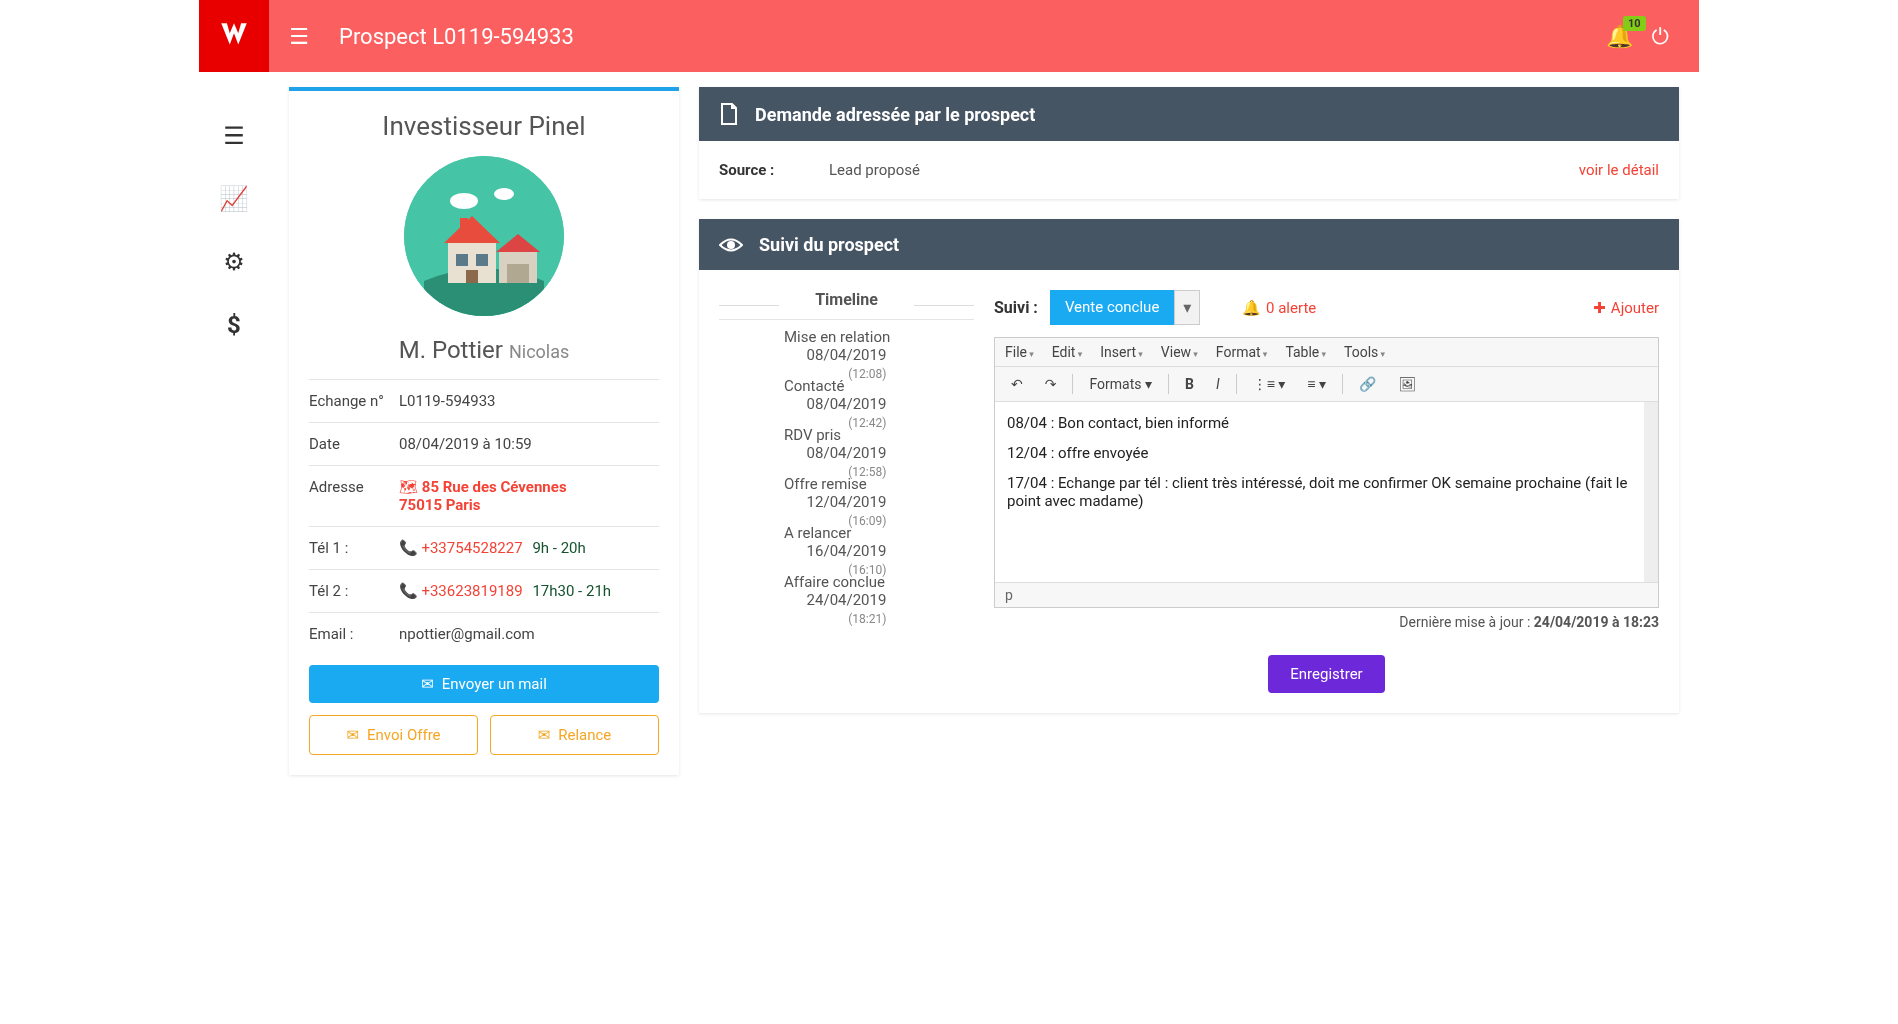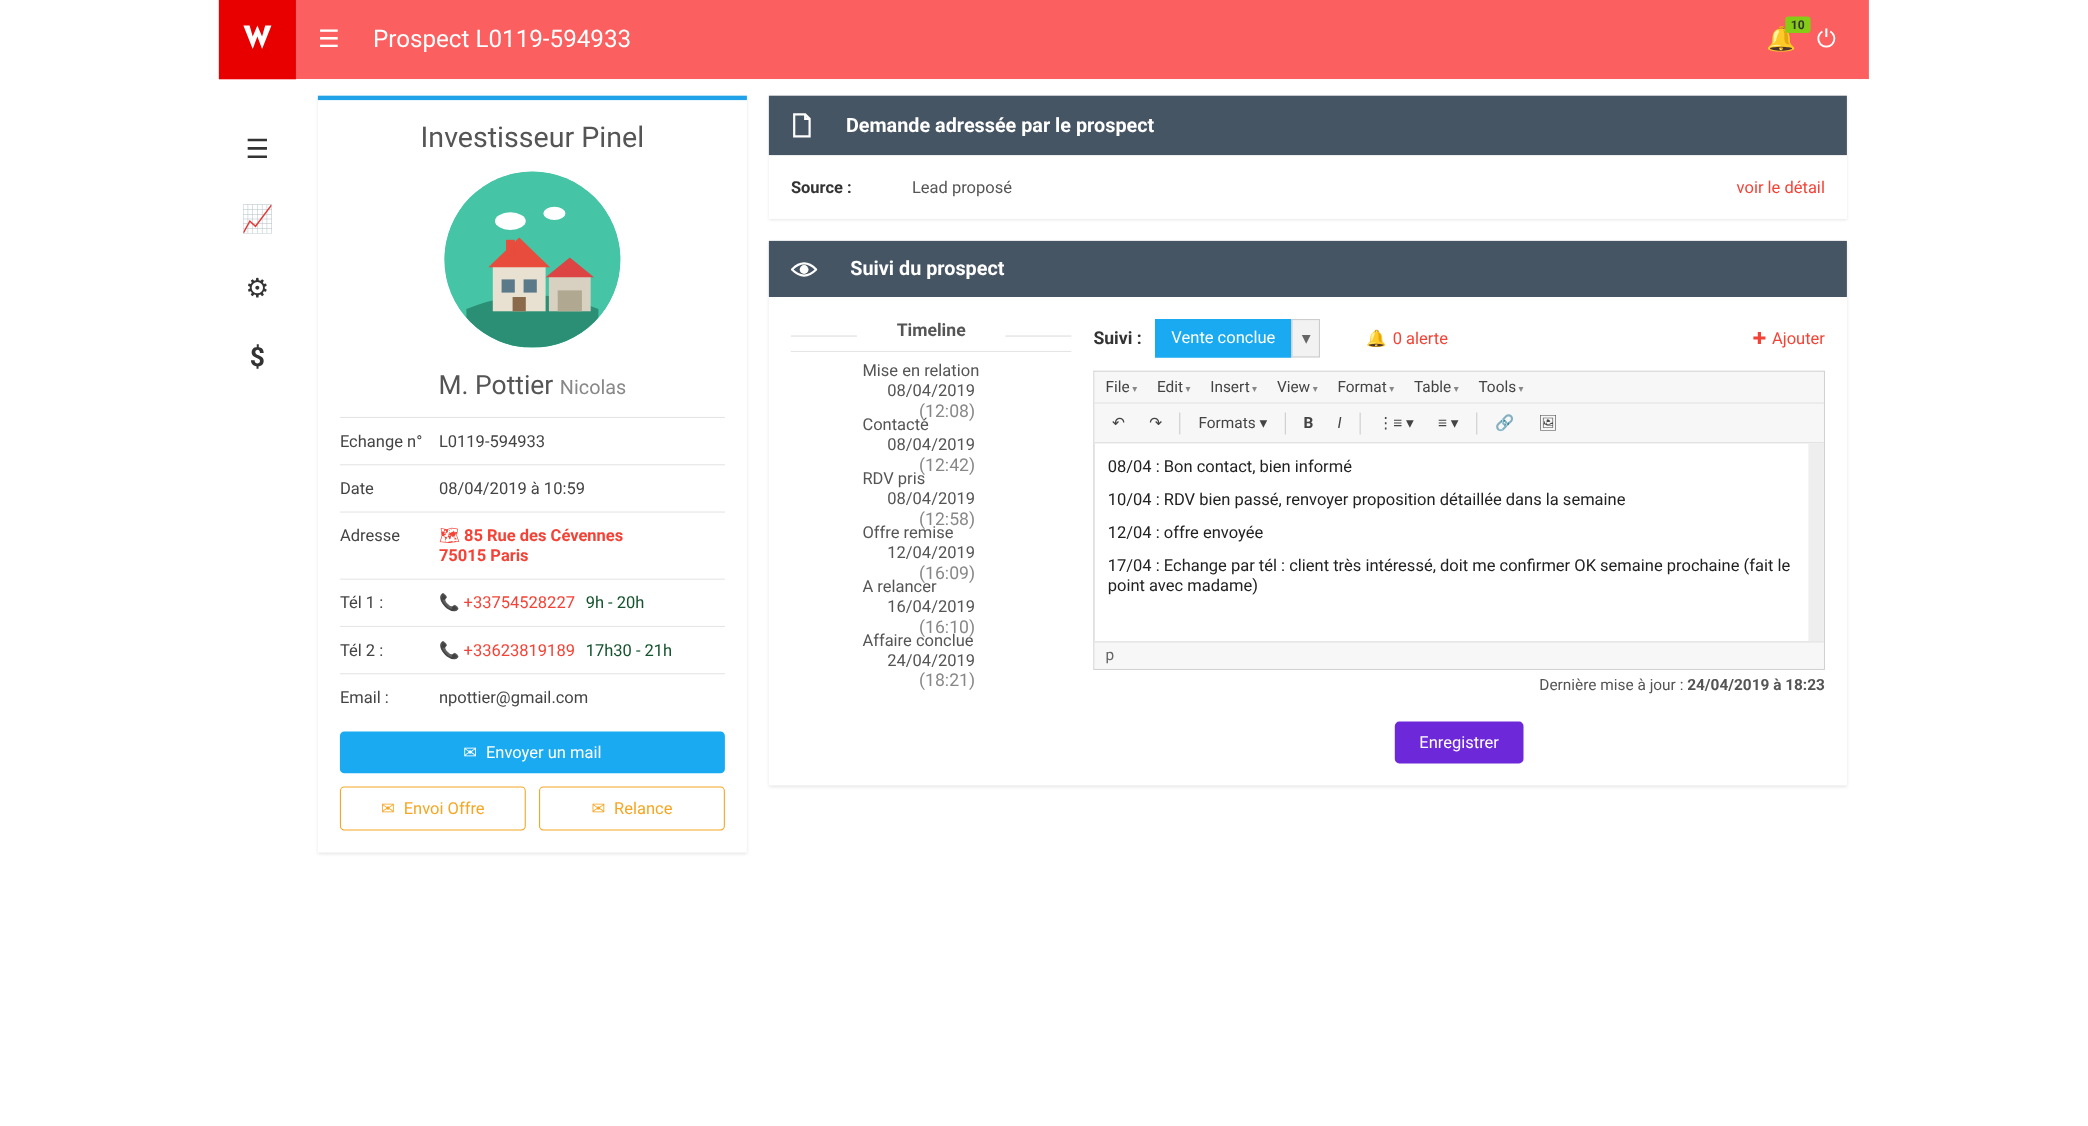--- a/index.html
+++ b/index.html
@@ -28,37 +28,37 @@
 .info-value { flex: 1; color: #444; }
 .info-value.red { color: #f44336; }
 .info-value.red .sub { color: #14532d; margin-left: 6px; }
 .btn { padding: 10px; border-radius: 4px; font-size: 15px; cursor: pointer; text-align: center; border: none; display: flex; align-items: center; justify-content: center; gap: 8px; }
 .btn-primary { background: #19aaf1; color: #fff; width: 100%; margin-top: 10px; }
 .btn-outline-warn { background: #fff; border: 1px solid #f5a623; color: #f5a623; }
 .btn-row { display: flex; gap: 12px; margin-top: 12px; }
 .btn-row .btn { flex: 1; }
 .right-panel { flex: 1; display: flex; flex-direction: column; gap: 20px; }
 .panel-box { background: #fff; box-shadow: 0 1px 3px rgba(0,0,0,0.1); }
-.panel-header { background: #465564; color: #fff; padding: 15px 20px; font-size: 18px; font-weight: bold; display: flex; align-items: center; gap: 30px; }
+.panel-header { background: #465564; color: #fff; padding: 15px 20px; font-size: 18px; font-weight: bold; display: flex; align-items: center; gap: 16px; }
 .panel-body { padding: 20px; }
 .source-row { display: flex; align-items: center; font-size: 15px; }
 .source-label { font-weight: bold; color: #333; width: 110px; }
 .source-val { color: #555; }
 .voir-detail { margin-left: auto; color: #f44336; text-decoration: none; }
 .suivi-body { padding: 20px; display: flex; gap: 20px; }
 .timeline-col { width: 255px; }
 .timeline-title { text-align: center; font-weight: bold; color: #555; padding: 0 0 10px; border-bottom: 1px solid #e5e5e5; margin-bottom: 8px; position: relative; }
 .timeline-title::before, .timeline-title::after { content:''; position:absolute; top:50%; width:60px; height:1px; background:#ddd; }
 .timeline-title::before { left:0; }
 .timeline-title::after { right:0; }
 .timeline-row { display: flex; align-items: center; height: 49px; flex-direction: column; }
 .tl-label { width: 125px; color: #555; font-size: 15px; }
 .tl-bar { width: 22px; height: 49px; }
 .tl-date { flex: 1; text-align: right; color: #555; font-size: 15px; }
-.tl-time { color: #888; font-size: 16px; }
+.tl-time { color: #888; font-size: 12px; }
 .editor-col { flex: 1; }
 .editor-top { display: flex; align-items: center; gap: 12px; margin-bottom: 12px; }
 .suivi-label { font-weight: bold; color: #333; }
 .select-wrap { display: flex; }
 .select-box { background: #19aaf1; color: #fff; padding: 7px 14px; font-size: 15px; border:1px solid #19aaf1; }
 .select-caret { background: #f2f2f2; border:1px solid #ccc; padding: 7px 8px; color: #666; }
 .alert-link { color: #f44336; font-size: 15px; display:flex; align-items:center; gap:5px; margin-left: 30px; }
 .ajouter-link { color: #f44336; font-size: 15px; display:flex; align-items:center; gap:5px; margin-left: auto; }
 .editor-box { border: 1px solid #ccc; }
 .editor-menubar { background: #f7f7f7; border-bottom: 1px solid #ddd; padding: 6px 10px; display: flex; gap: 18px; font-size: 14px; color: #444; }
@@ -293,21 +293,20 @@
                   <span class="tool-btn"><i>I</i></span>
                   <span class="tool-sep"></span>
                   <span class="tool-btn"><span>⋮≡</span> ▾</span>
                   <span class="tool-btn"><span>≡</span> ▾</span>
                   <span class="tool-sep"></span>
                   <span class="tool-btn"><span>🔗</span></span>
                   <span class="tool-btn"><span>🖼</span></span>
                 </div>
                 <div class="editor-content" id="editor-content">
                     <p>08/04 : Bon contact, bien informé</p>
-                    <p>10/04 : RDV bien passé, renvoyer proposition détaillée dans la semaine</p>
                     <p>12/04 : offre envoyée</p>
                     <p>17/04 : Echange par tél : client très intéressé, doit me confirmer OK semaine prochaine (fait le point avec madame)</p>
                   </div>
                 <div class="editor-status">p</div>
               </div>
               <div class="last-update">
                 <span>Dernière mise à jour : </span><b>24/04/2019 à 18:23</b>
               </div>
               <div class="enregistrer-row">
                 <button class="btn-enregistrer">Enregistrer</button>

